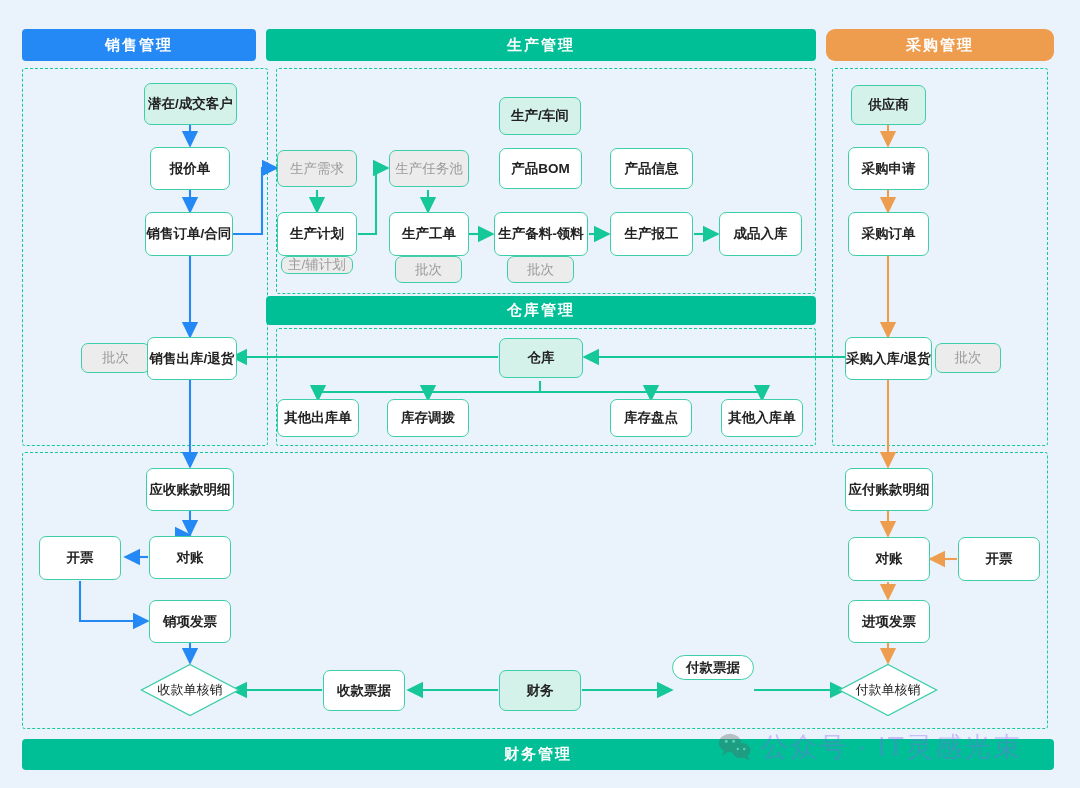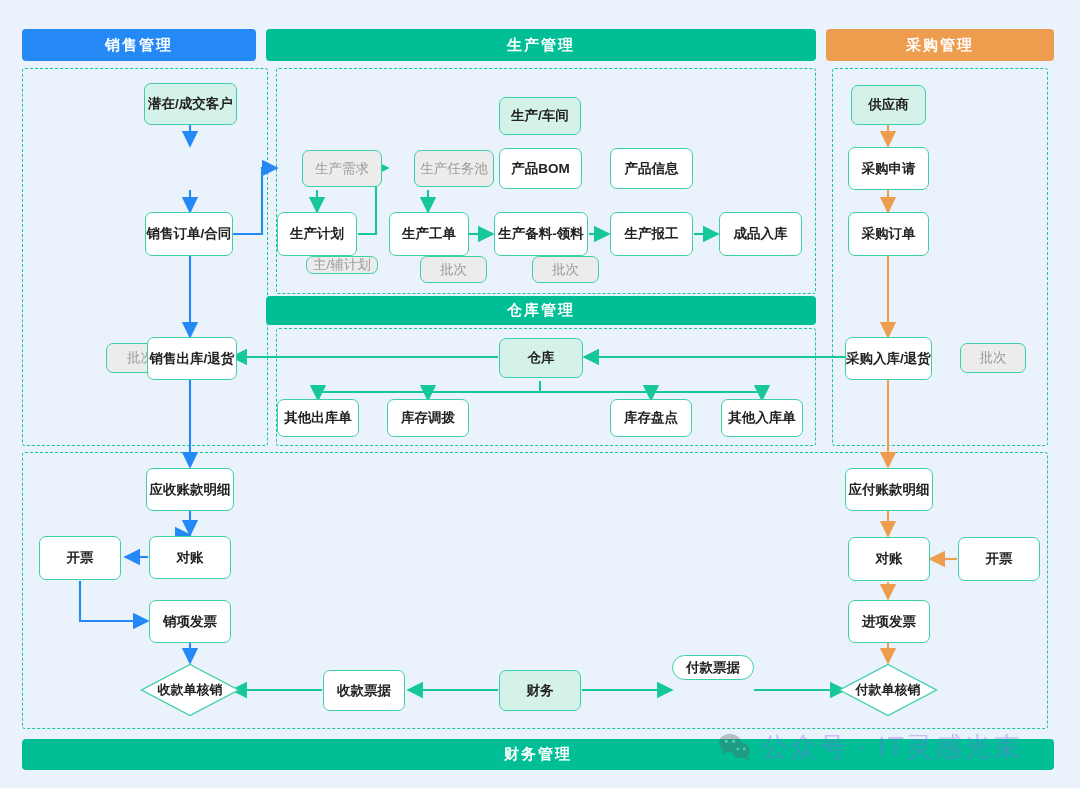--- a/index.html
+++ b/index.html
@@ -19,21 +19,21 @@
     color:#ffffff;
     font-size:15px;
     font-weight:bold;
     letter-spacing:2px;
     display:flex;align-items:center;justify-content:center;
     box-sizing:border-box;
     z-index:5;
   }
   .hdr-blue{background:#2589f5;}
   .hdr-green{background:#00bf96;}
-  .hdr-orange{background:#ee9d4f;}
+  .hdr-orange{background:#ee9d4f;border-radius:9px;}
 
   
   .zone{
     position:absolute;
     border:1.6px dashed #16c79a;
     border-radius:3px;
     box-sizing:border-box;
     z-index:1;
   }
 
@@ -50,32 +50,31 @@
     display:flex;align-items:center;justify-content:center;
     text-align:center;
     z-index:4;
     white-space:nowrap;
   }
   .node.mint{background:#d5f2ea;}
   .node.muted{
     background:#ececec;
     color:#9a9a9a;
     font-weight:normal;
-    margin-left:25px;
   }
   .node.diamond{
     border:none;background:transparent;
     z-index:4;
   }
   .diamond .dshape{
     position:absolute;inset:0;
   }
   .diamond .dlabel{
     position:relative;z-index:2;
-    font-size:13px;font-weight:bold;color:#222;text-align:center;
+    font-size:13px;font-weight:normal;color:#222;text-align:center;
   }
 
   
   #wires{position:absolute;inset:0;z-index:3;pointer-events:none;}
 
   
   .wm{
     position:absolute;
     display:flex;align-items:center;gap:9px;
     z-index:8;
@@ -168,20 +167,21 @@
   <div class="zone" style="left:832px; top:68px;  width:216px; height:378px;"></div>
   <div class="zone" style="left:22px;  top:452px; width:1026px;height:277px;"></div>
 
   <div class="sec-hdr hdr-blue" style="left:22px;  top:29px;  width:234px; height:32px;">销售管理</div>
   <div class="sec-hdr hdr-green" style="left:266px; top:29px;  width:550px; height:32px;">生产管理</div>
   <div class="sec-hdr hdr-orange" style="left:826px; top:29px;  width:228px; height:32px;">采购管理</div>
   <div class="sec-hdr hdr-green" style="left:266px; top:296px; width:550px; height:29px;">仓库管理</div>
   <div class="sec-hdr hdr-green" style="left:22px;  top:739px; width:1032px;height:31px;">财务管理</div>
 
   <div class="node mint" style="left:144px; top:83px;  width:93px;  height:42px;">潜在/成交客户</div>
+  <div class="node" style="left:150px; top:147px; width:80px;  height:43px;">报价单</div>
   <div class="node" style="left:145px; top:212px; width:88px;  height:44px;">销售订单/合同</div>
   <div class="node muted" style="left:81px;  top:343px; width:69px;  height:30px;">批次</div>
   <div class="node" style="left:147px; top:337px; width:90px;  height:43px;">销售出库/退货</div>
 
   <div class="node mint" style="left:499px; top:85px;  width:82px; height:38px;margin-top:12px;">生产/车间</div>
   <div class="node muted" style="left:277px; top:150px; width:80px; height:37px;">生产需求</div>
   <div class="node muted" style="left:389px; top:150px; width:80px; height:37px;">生产任务池</div>
   <div class="node" style="left:499px; top:148px; width:83px; height:41px;">产品BOM</div>
   <div class="node" style="left:610px; top:148px; width:83px; height:41px;">产品信息</div>
 

